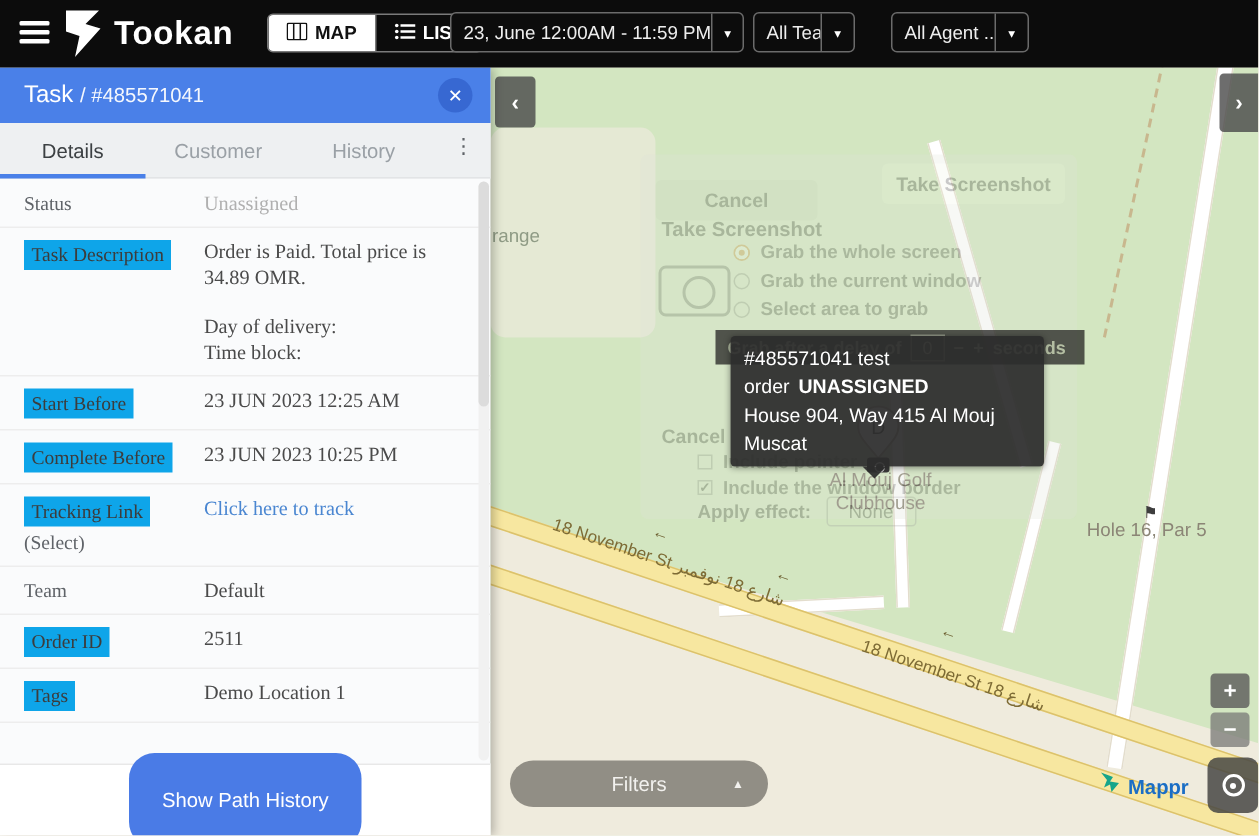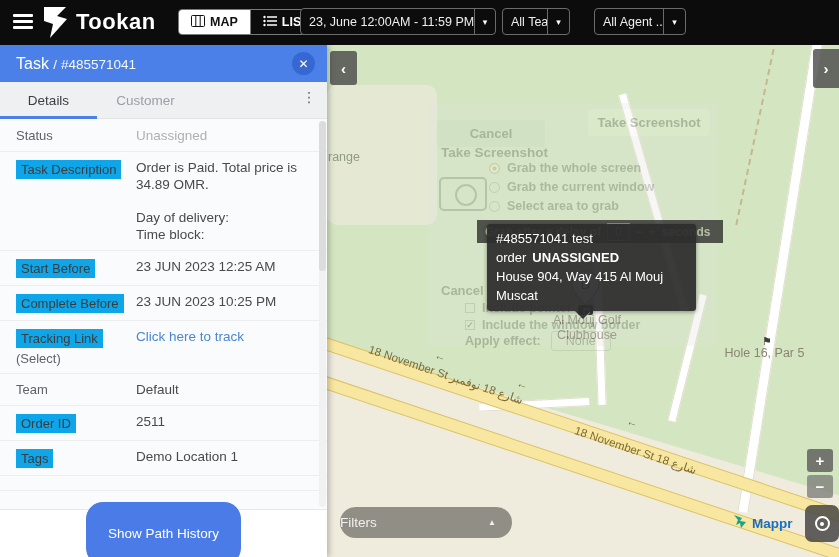--- a/index.html
+++ b/index.html
@@ -28,21 +28,21 @@
   .panel { position:absolute; left:0; top:45px; width:327px; height:512px; background:#fafbfc; z-index:30; box-shadow:2px 0 6px rgba(0,0,0,0.25); }
   .panel-head { position:absolute; left:0; top:0; width:100%; height:37px; background:#4a80e8; display:flex; align-items:center; padding:0 12px 0 16px; }
   .panel-title { color:#fff; font-size:16px; flex:1; }
   .panel-title .tid { font-size:13.5px; opacity:0.95; }
   .close-btn { width:23px; height:23px; border-radius:50%; background:#3768d2; color:#fff; display:flex; align-items:center; justify-content:center; font-size:12px; cursor:pointer; }
   .tabs { position:absolute; left:0; top:37px; width:100%; height:37px; background:#eef0f2; display:flex; align-items:stretch; border-bottom:1px solid #e2e4e6; }
   .tab { width:97px; display:flex; align-items:center; justify-content:center; font-size:13.5px; color:#9aa0a6; cursor:pointer; position:relative; }
   .tab.active { color:#3c4043; }
   .tab.active::after { content:""; position:absolute; left:0; bottom:-1px; width:100%; height:3px; background:#4a80e8; }
   .kebab { position:absolute; right:8px; top:8px; width:20px; height:22px; color:#5f6368; font-size:14px; text-align:center; cursor:pointer; letter-spacing:0; }
-  .fields { position:absolute; left:0; top:75px; width:100%; bottom:64px; overflow:hidden; }
+  .fields { position:absolute; left:0; top:75px; width:100%; bottom:64px; overflow:hidden;font-family:Liberation Serif, serif; }
   .frow { display:flex; padding:7px 10px 7px 16px; border-bottom:1px solid #ededed; }
   .flabel { width:120px; flex:0 0 120px; font-size:13px; color:#5f6368; padding-top:1px; }
   .flabel-text { display:inline-block; }
   .flabel-text.hl { background:#0ea5e9; color:#3c3c3c; padding:2px 5px; }
   .fsublabel { display:block; color:#5f6368; margin-top:3px; font-size:13px; }
   .fvalue { flex:1; font-size:13.5px; color:#4a4a4a; line-height:17px; }
   .fvalue.muted { color:#b0b0b0; }
   .fvalue.link { color:#4a86d1; cursor:pointer; }
   .fvalue .vline.empty { height:16px; }
   .scrollbar { position:absolute; right:1px; top:76px; width:7px; bottom:50px; background:#f1f1f1; border-radius:4px; }
@@ -95,21 +95,21 @@
   .tooltip .status { font-weight:bold; margin-left:6px; }
   .tooltip::after { content:""; position:absolute; left:88px; bottom:-8px; border-left:8px solid transparent; border-right:8px solid transparent; border-top:8px solid rgba(44,44,44,0.93); }
   .pin { position:absolute; left:243px; top:225px; z-index:5; }
   .pin-badge { position:absolute; left:251px; top:260px; width:15px; height:10px; background:#3a3a3a; border-radius:2px; z-index:5; }
   .pin-badge::after { content:""; position:absolute; left:5px; top:2.5px; width:5px; height:5px; border:1px solid #ddd; border-radius:50%; }
 
   
   .chev { position:absolute; background:rgba(72,72,72,0.8); color:#fff; display:flex; align-items:center; justify-content:center; font-size:15px; font-weight:bold; cursor:pointer; z-index:8; }
   .chev-left { left:3px; top:6px; width:27px; height:34px; border-radius:3px; }
   .chev-right { right:0px; top:4px; width:26px; height:39px; border-radius:3px 0 0 3px; }
-  .filters-btn { position:absolute; left:13px; top:462px; width:172px; height:31px; border-radius:16px; background:rgba(132,129,121,0.88); color:#f2f1ee; font-size:13.5px; display:flex; align-items:center; justify-content:flex-start; cursor:pointer; z-index:8; }
+  .filters-btn { position:absolute; left:13px; top:462px; width:172px; height:31px; border-radius:16px; background:rgba(132,129,121,0.88); color:#f2f1ee; font-size:13.5px; display:flex; align-items:center; justify-content:center; cursor:pointer; z-index:8; }
   .filters-btn .caret { position:absolute; right:16px; font-size:8px; top:11px; }
   .zoomctl { position:absolute; left:480px; top:404px; z-index:8; }
   .zbtn { width:26px; height:23px; background:rgba(97,97,95,0.85); color:#fff; font-size:15px; font-weight:bold; display:flex; align-items:center; justify-content:center; cursor:pointer; margin-bottom:3px; border-radius:3px; }
   .geo-btn { position:absolute; left:478px; top:460px; width:34px; height:37px; background:rgba(70,70,68,0.85); border-radius:7px; display:flex; align-items:center; justify-content:center; cursor:pointer; z-index:8; }
   .geo-icon { width:15px; height:15px; border:2px solid #fff; border-radius:50%; position:relative; }
   .geo-icon::after { content:""; position:absolute; left:3.5px; top:3.5px; width:4px; height:4px; background:#fff; border-radius:50%; }
   .mappr { position:absolute; left:405px; top:468px; display:flex; align-items:center; gap:3px; z-index:8; }
   .mappr .mtxt { font-size:13.5px; font-weight:bold; color:#1b6ec5; }
   .hole-flag { position:absolute; left:435px; top:290px; font-size:11px; color:#3d3d3d; z-index:2; }
 </style>
@@ -280,20 +280,23 @@
       </div>
       <div class="close-btn">✕</div>
     </div>
     <div class="tabs">
         <div class="tab active">
           <span>Details</span>
         </div>
         <div class="tab">
           <span>Customer</span>
         </div>
+        <div class="tab">
+          <span>History</span>
+        </div>
       </div>
     <div class="kebab" style="top:44px;">⋮</div>
     <div class="fields">
       <div id="rows-mount">
           <div class="frow">
     <div class="flabel">
       <span class="flabel-text">Status</span>
       
     </div>
     <div class="fvalue muted">Unassigned</div>

